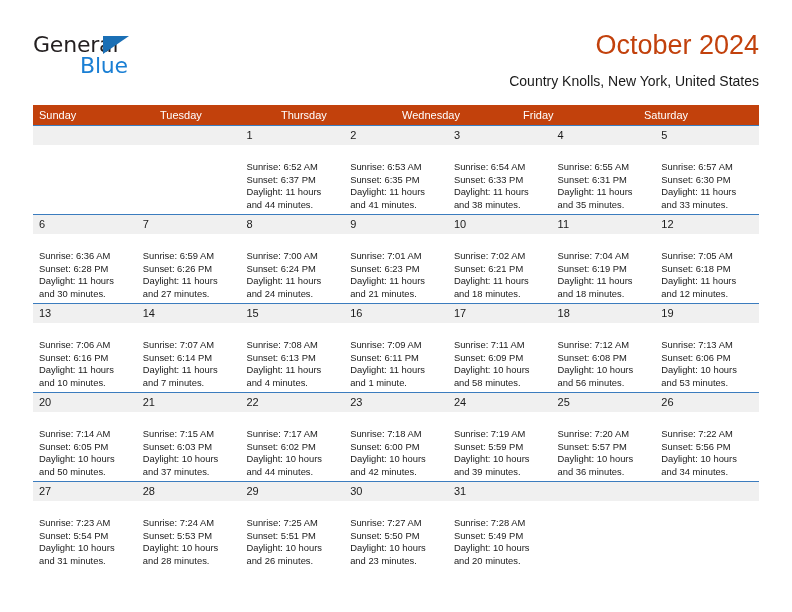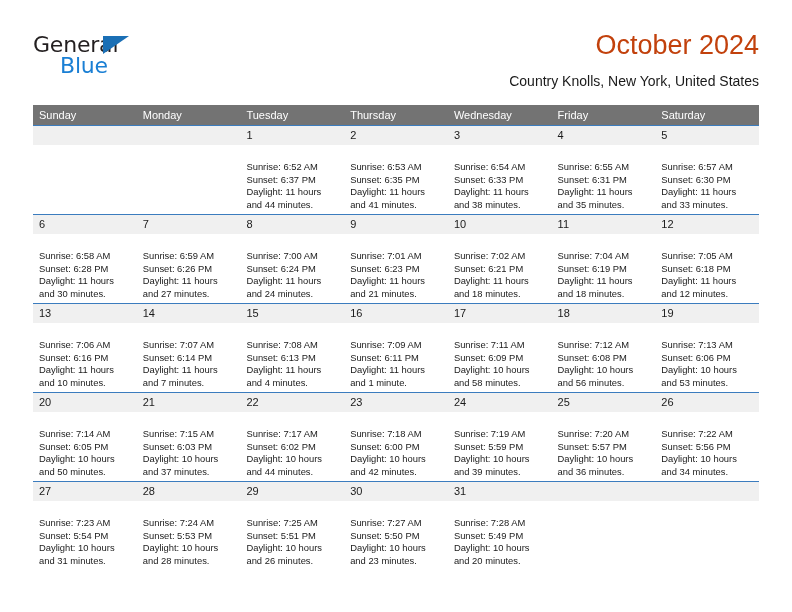--- a/index.html
+++ b/index.html
@@ -51,21 +51,21 @@
     position: absolute;
     left: 70px;
     top: 2px;
     width: 0;
     height: 0;
     border-left: 26px solid #1a6fb5;
     border-bottom: 18px solid transparent;
   }
   .logo-blue {
     position: absolute;
-    left: 27px;
+    left: 47px;
     top: 21px;
     font-size: 22px;
     letter-spacing: -0.2px;
     color: #1a7fd4;
     font-family: "DejaVu Sans", sans-serif;
     font-weight: 400;
     line-height: 22px;
   }
 
   .title-block {
@@ -93,21 +93,21 @@
 
   
   .calendar {
     position: absolute;
     left: 33px;
     top: 105px;
     width: 726px;
   }
   .weekdays {
     display: flex;
-    background: #737373;
+    background: #c2410c;
     height: 20px;
   }
   .weekday {
     flex: 1 1 0;
     color: #ffffff;
     font-size: 11px;
     line-height: 20px;
     padding-left: 6px;
     box-sizing: border-box;
     overflow: hidden;
@@ -170,21 +170,20 @@
       <div class="cal-title">October 2024</div>
       <div class="cal-subtitle">Country Knolls, New York, United States</div>
     </div>
 
   </div>
 
   <div class="calendar">
 
     <div class="weekdays">
       <div class="weekday">Sunday</div>
-      <div class="weekday">Monday</div>
       <div class="weekday">Tuesday</div>
       <div class="weekday">Thursday</div>
       <div class="weekday">Wednesday</div>
       <div class="weekday">Friday</div>
       <div class="weekday">Saturday</div>
     </div>
 
     <div class="week">
       <div class="daycell empty">
         <div class="datenum"></div>
@@ -248,21 +247,21 @@
           <div>Daylight: 11 hours</div>
           <div>and 33 minutes.</div>
         </div>
       </div>
     </div>
 
     <div class="week">
       <div class="daycell">
         <div class="datenum">6</div>
         <div class="info">
-          <div>Sunrise: 6:58 AM</div>
+          <div>Sunrise: 6:36 AM</div>
           <div>Sunset: 6:28 PM</div>
           <div>Daylight: 11 hours</div>
           <div>and 30 minutes.</div>
         </div>
       </div>
       <div class="daycell">
         <div class="datenum">7</div>
         <div class="info">
           <div>Sunrise: 6:59 AM</div>
           <div>Sunset: 6:26 PM</div>

